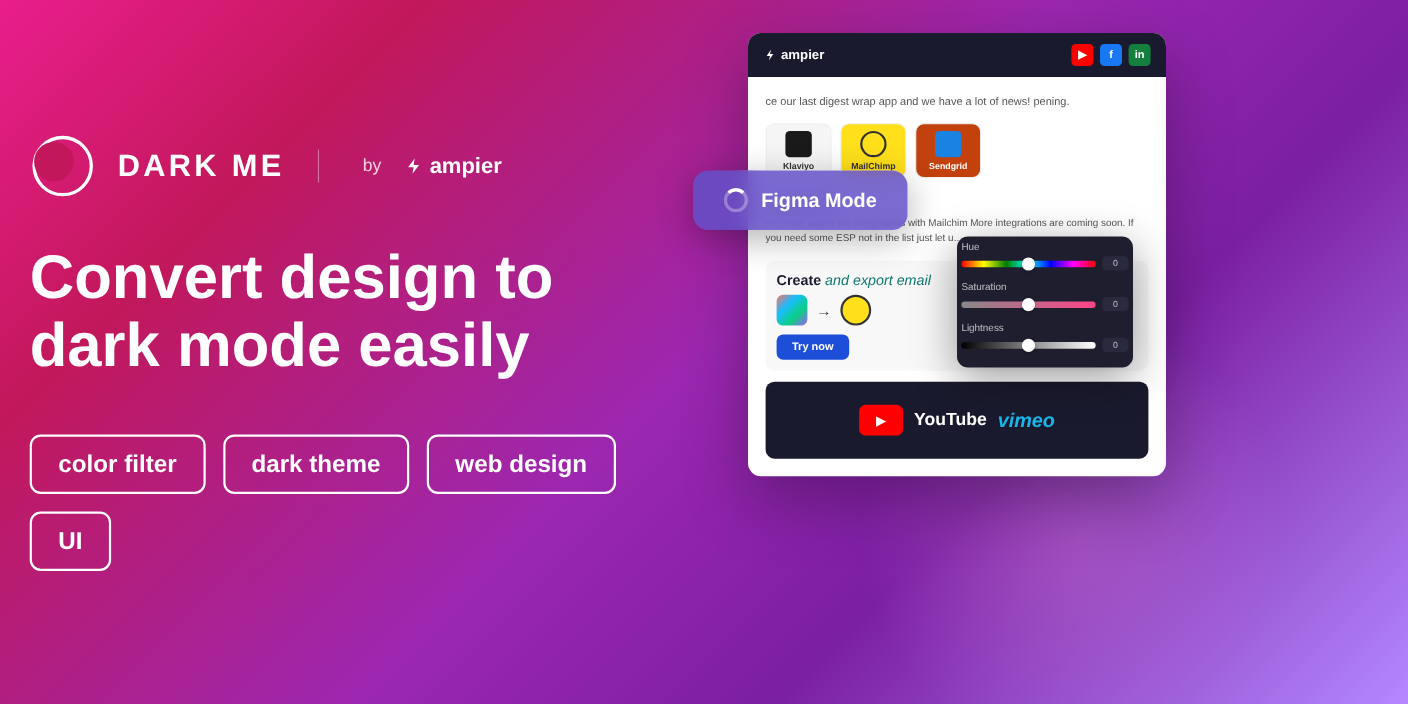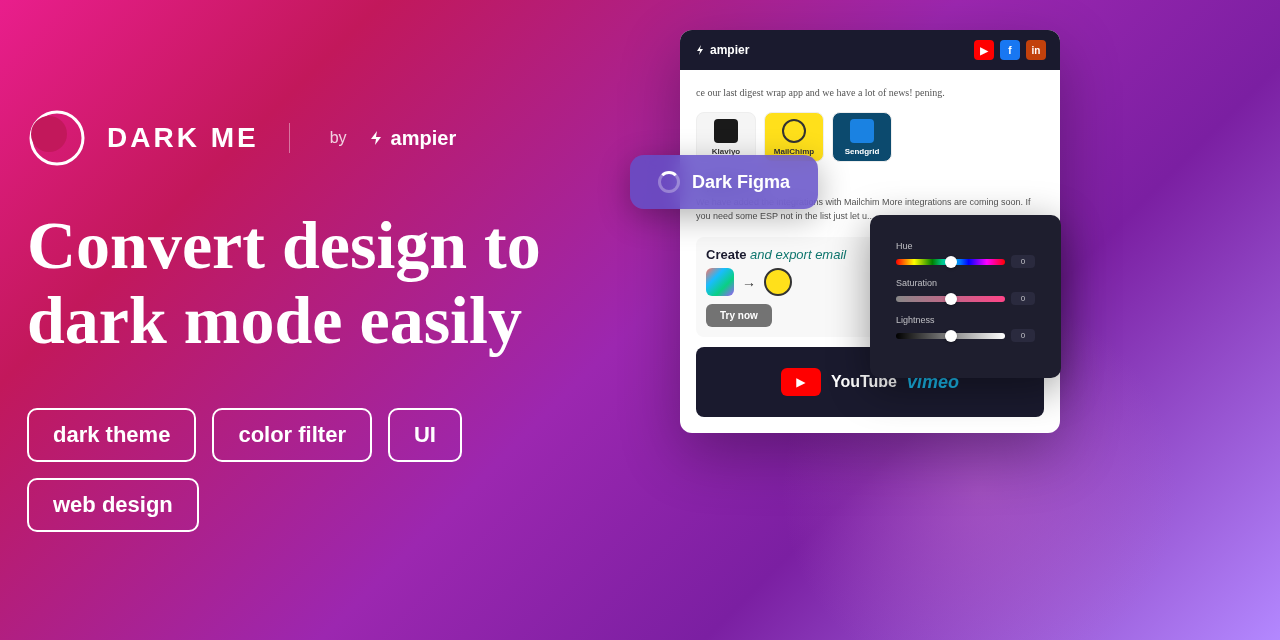--- a/index.html
+++ b/index.html
@@ -66,26 +66,25 @@
     .ampier-logo {
       display: flex;
       align-items: center;
       gap: 6px;
       font-size: 20px;
       font-weight: 700;
       color: white;
     }
 
     .headline {
-      font-size: 68px;
+      font-size: 56px;
       font-weight: 800;
       line-height: 1.1;
       color: white;
       margin-bottom: 50px;
-      font-family: Liberation Serif, serif;
     }
 
     .tags-container {
       display: flex;
       flex-wrap: wrap;
       gap: 16px;
     }
 
     .tag {
       border: 2px solid white;
@@ -146,21 +145,21 @@
       display: flex;
       align-items: center;
       justify-content: center;
       font-size: 10px;
       font-weight: 700;
       color: white;
     }
 
     .social-yt { background: #ff0000; }
     .social-fb { background: #1877f2; }
-    .social-li { background: #c2410c; }
+    .social-li { background: #15803d; }
 
     .mockup-body {
       padding: 16px;
     }
 
     .mockup-title {
       font-size: 20px;
       font-weight: 800;
       color: #1a1a2e;
       margin-bottom: 6px;
@@ -170,21 +169,20 @@
       font-size: 12px;
       color: #333;
       margin-bottom: 4px;
     }
 
     .mockup-text {
       font-size: 10px;
       color: #555;
       margin-bottom: 12px;
       line-height: 1.4;
-      font-family: Liberation Serif, serif;
     }
 
     .integration-icons {
       display: flex;
       gap: 8px;
       margin-bottom: 14px;
     }
 
     .int-icon {
       width: 60px;
@@ -195,21 +193,21 @@
       align-items: center;
       justify-content: center;
       font-size: 8px;
       font-weight: 600;
       color: #333;
       border: 1px solid #eee;
     }
 
     .int-icon-klaviyo { background: #f5f5f5; }
     .int-icon-mailchimp { background: #ffe01b; }
-    .int-icon-sendgrid { background: #0c4a6e; color: white; }
+    .int-icon-sendgrid { background: #c2410c; color: white; }
 
     .klaviyo-shape {
       width: 24px;
       height: 24px;
       background: #1a1a1a;
       border-radius: 4px;
       margin-bottom: 4px;
     }
 
     .mailchimp-shape {
@@ -297,21 +295,21 @@
     }
 
     .create-desc {
       font-size: 8px;
       color: #555;
       line-height: 1.5;
       margin-bottom: 8px;
     }
 
     .try-btn {
-      background: #737373;
+      background: #1d4ed8;
       color: white;
       border: none;
       border-radius: 6px;
       padding: 6px 14px;
       font-size: 10px;
       font-weight: 600;
       cursor: pointer;
     }
 
     .youtube-section {
@@ -377,24 +375,24 @@
       color: white;
       font-size: 18px;
       font-weight: 700;
     }
 
     
     .hsl-panel {
       position: absolute;
       top: 215px;
       left: 230px;
-      width: 191px;
+      width: 160px;
       background: #1e1e2e;
       border-radius: 10px;
-      padding: 26px;
+      padding: 4px;
       z-index: 8;
       box-shadow: 0 10px 40px rgba(0,0,0,0.4);
     }
 
     .hsl-row {
       margin-bottom: 10px;
     }
 
     .hsl-label {
       color: rgba(255,255,255,0.7);
@@ -483,24 +481,24 @@
         <span>ampier</span>
       </div>
     </div>
 
     <h1 class="headline">
       <span>Convert design to</span><br>
       <span>dark mode easily</span>
     </h1>
 
     <div class="tags-container">
+      <div class="tag">color filter</div>
       <div class="tag">dark theme</div>
-      <div class="tag">color filter</div>
+      <div class="tag">web design</div>
       <div class="tag">UI</div>
-      <div class="tag">web design</div>
     </div>
 
   </div>
 
   <div class="right-section">
 
     <div class="mockup-main">
 
       <div class="mockup-header">
         <div class="ampier-logo-small">
@@ -556,21 +554,21 @@
           <div class="yt-play">▶</div>
           <span class="yt-text">YouTube</span>
           <span class="vimeo-text">vimeo</span>
         </div>
 
       </div>
     </div>
 
     <div class="dark-mode-btn">
       <div class="dark-mode-spinner"></div>
-      <span class="dark-mode-label">Dark Figma</span>
+      <span class="dark-mode-label">Figma Mode</span>
     </div>
 
     <div class="hsl-panel">
 
       <div class="hsl-row">
         <div class="hsl-label">Hue</div>
         <div class="hsl-slider-container">
           <div class="hsl-slider hsl-slider-hue">
             <div class="hsl-thumb" style="left: 50%;"></div>
           </div>

